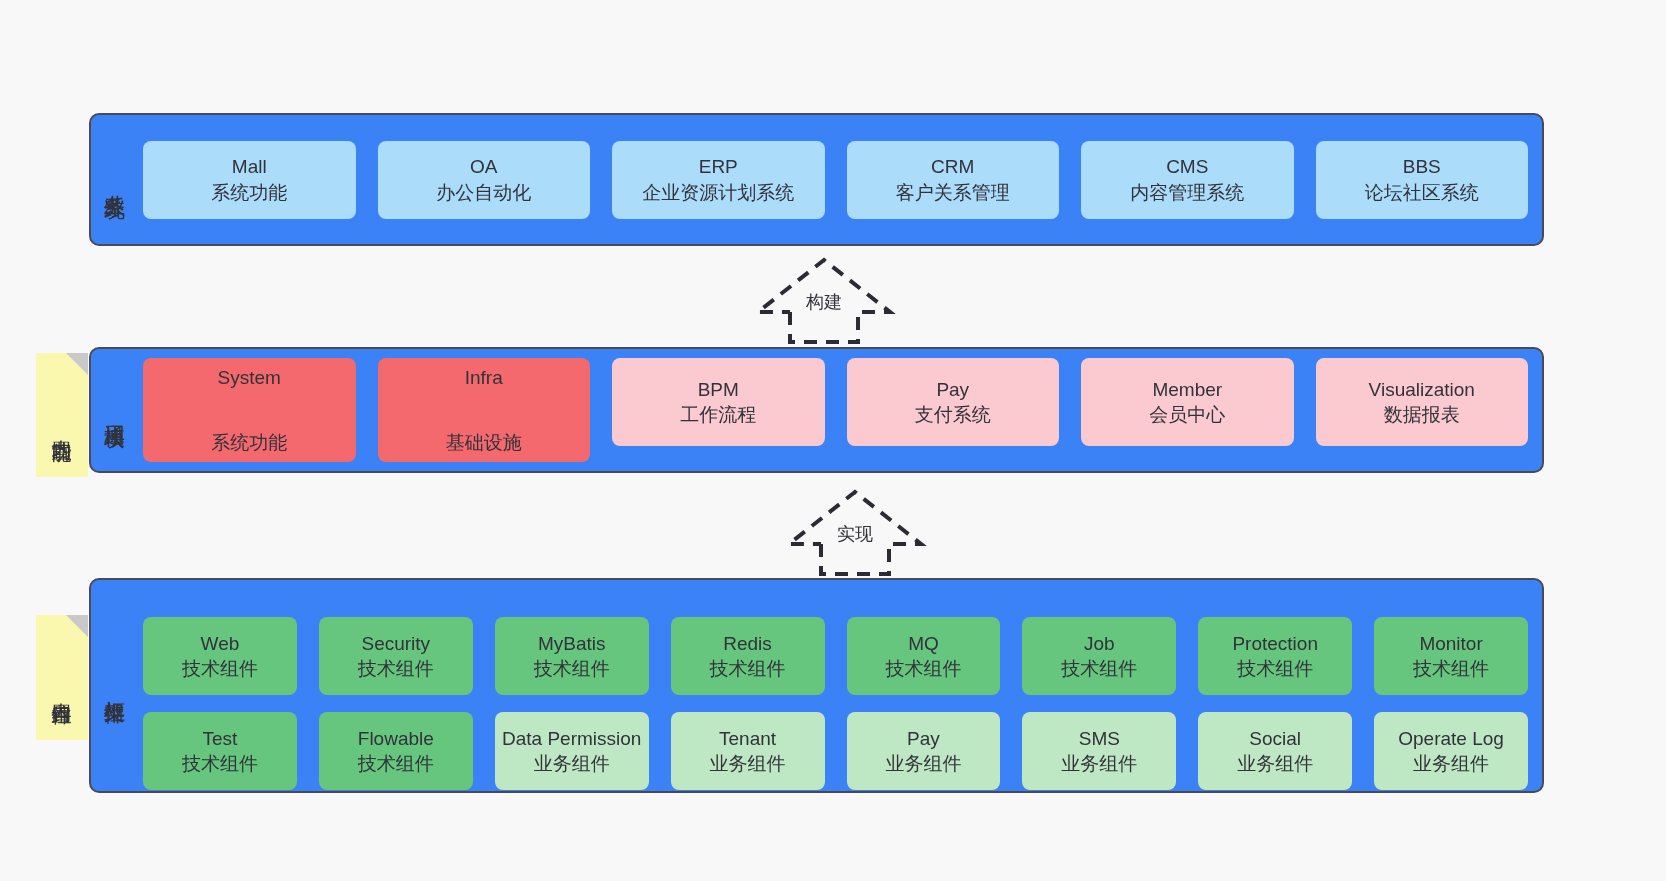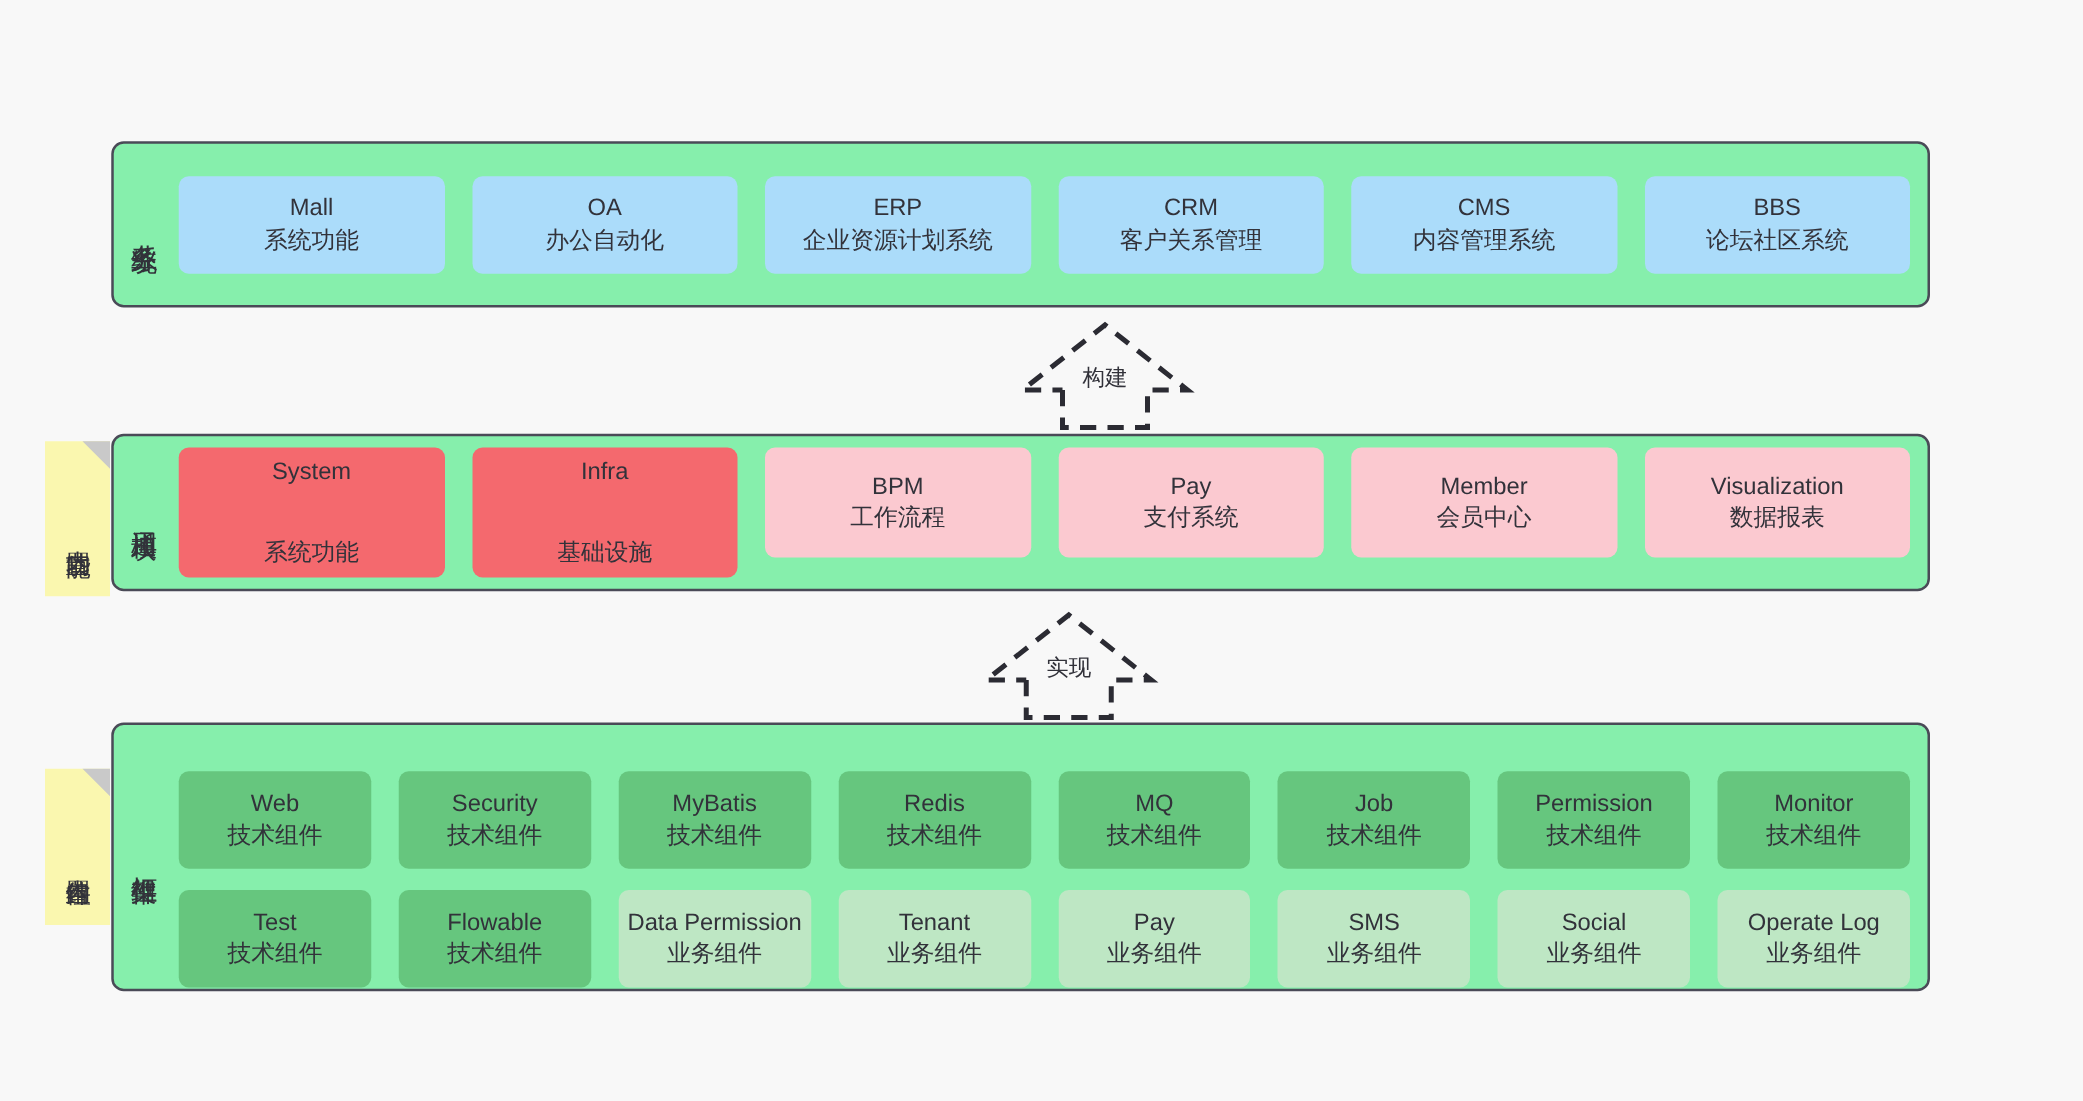--- a/index.html
+++ b/index.html
@@ -17,21 +17,21 @@
   }
   .canvas {
     position: absolute;
     inset: 0;
   }
 
   
   .layer {
     position: absolute;
     box-sizing: border-box;
-    background: #86efac;
+    background: #3b82f6;
     border: 2px solid #4a4a57;
     border-radius: 10px;
     display: flex;
     align-items: stretch;
   }
   .layer-title {
     box-sizing: border-box;
     width: 46px;
     flex: 0 0 46px;
     display: flex;
@@ -130,21 +130,21 @@
   .arrow .alabel {
     position: absolute;
     left: 0;
     right: 0;
     top: 36px;
     text-align: center;
     font-size: 18px;
     color: #32323a;
     background: transparent;
   }
-  #arrow-build   { left: 804px; top: 254px; }
+  #arrow-build   { left: 744px; top: 254px; }
   #arrow-realize { left: 775px; top: 486px; }
 </style>
 </head>
 <body>
 
 <div class="canvas">
 
   <div class="layer" id="layer-business">
     <div class="layer-title">业务系统</div>
     <div class="layer-body">
@@ -245,21 +245,21 @@
         </div>
         <div class="card green">
           <div class="t1">MQ</div>
           <div class="t2">技术组件</div>
         </div>
         <div class="card green">
           <div class="t1">Job</div>
           <div class="t2">技术组件</div>
         </div>
         <div class="card green">
-          <div class="t1">Permission</div>
+          <div class="t1">Protection</div>
           <div class="t2">技术组件</div>
         </div>
         <div class="card green">
           <div class="t1">Monitor</div>
           <div class="t2">技术组件</div>
         </div>
       </div>
 
       <div class="row">
         <div class="card green">

